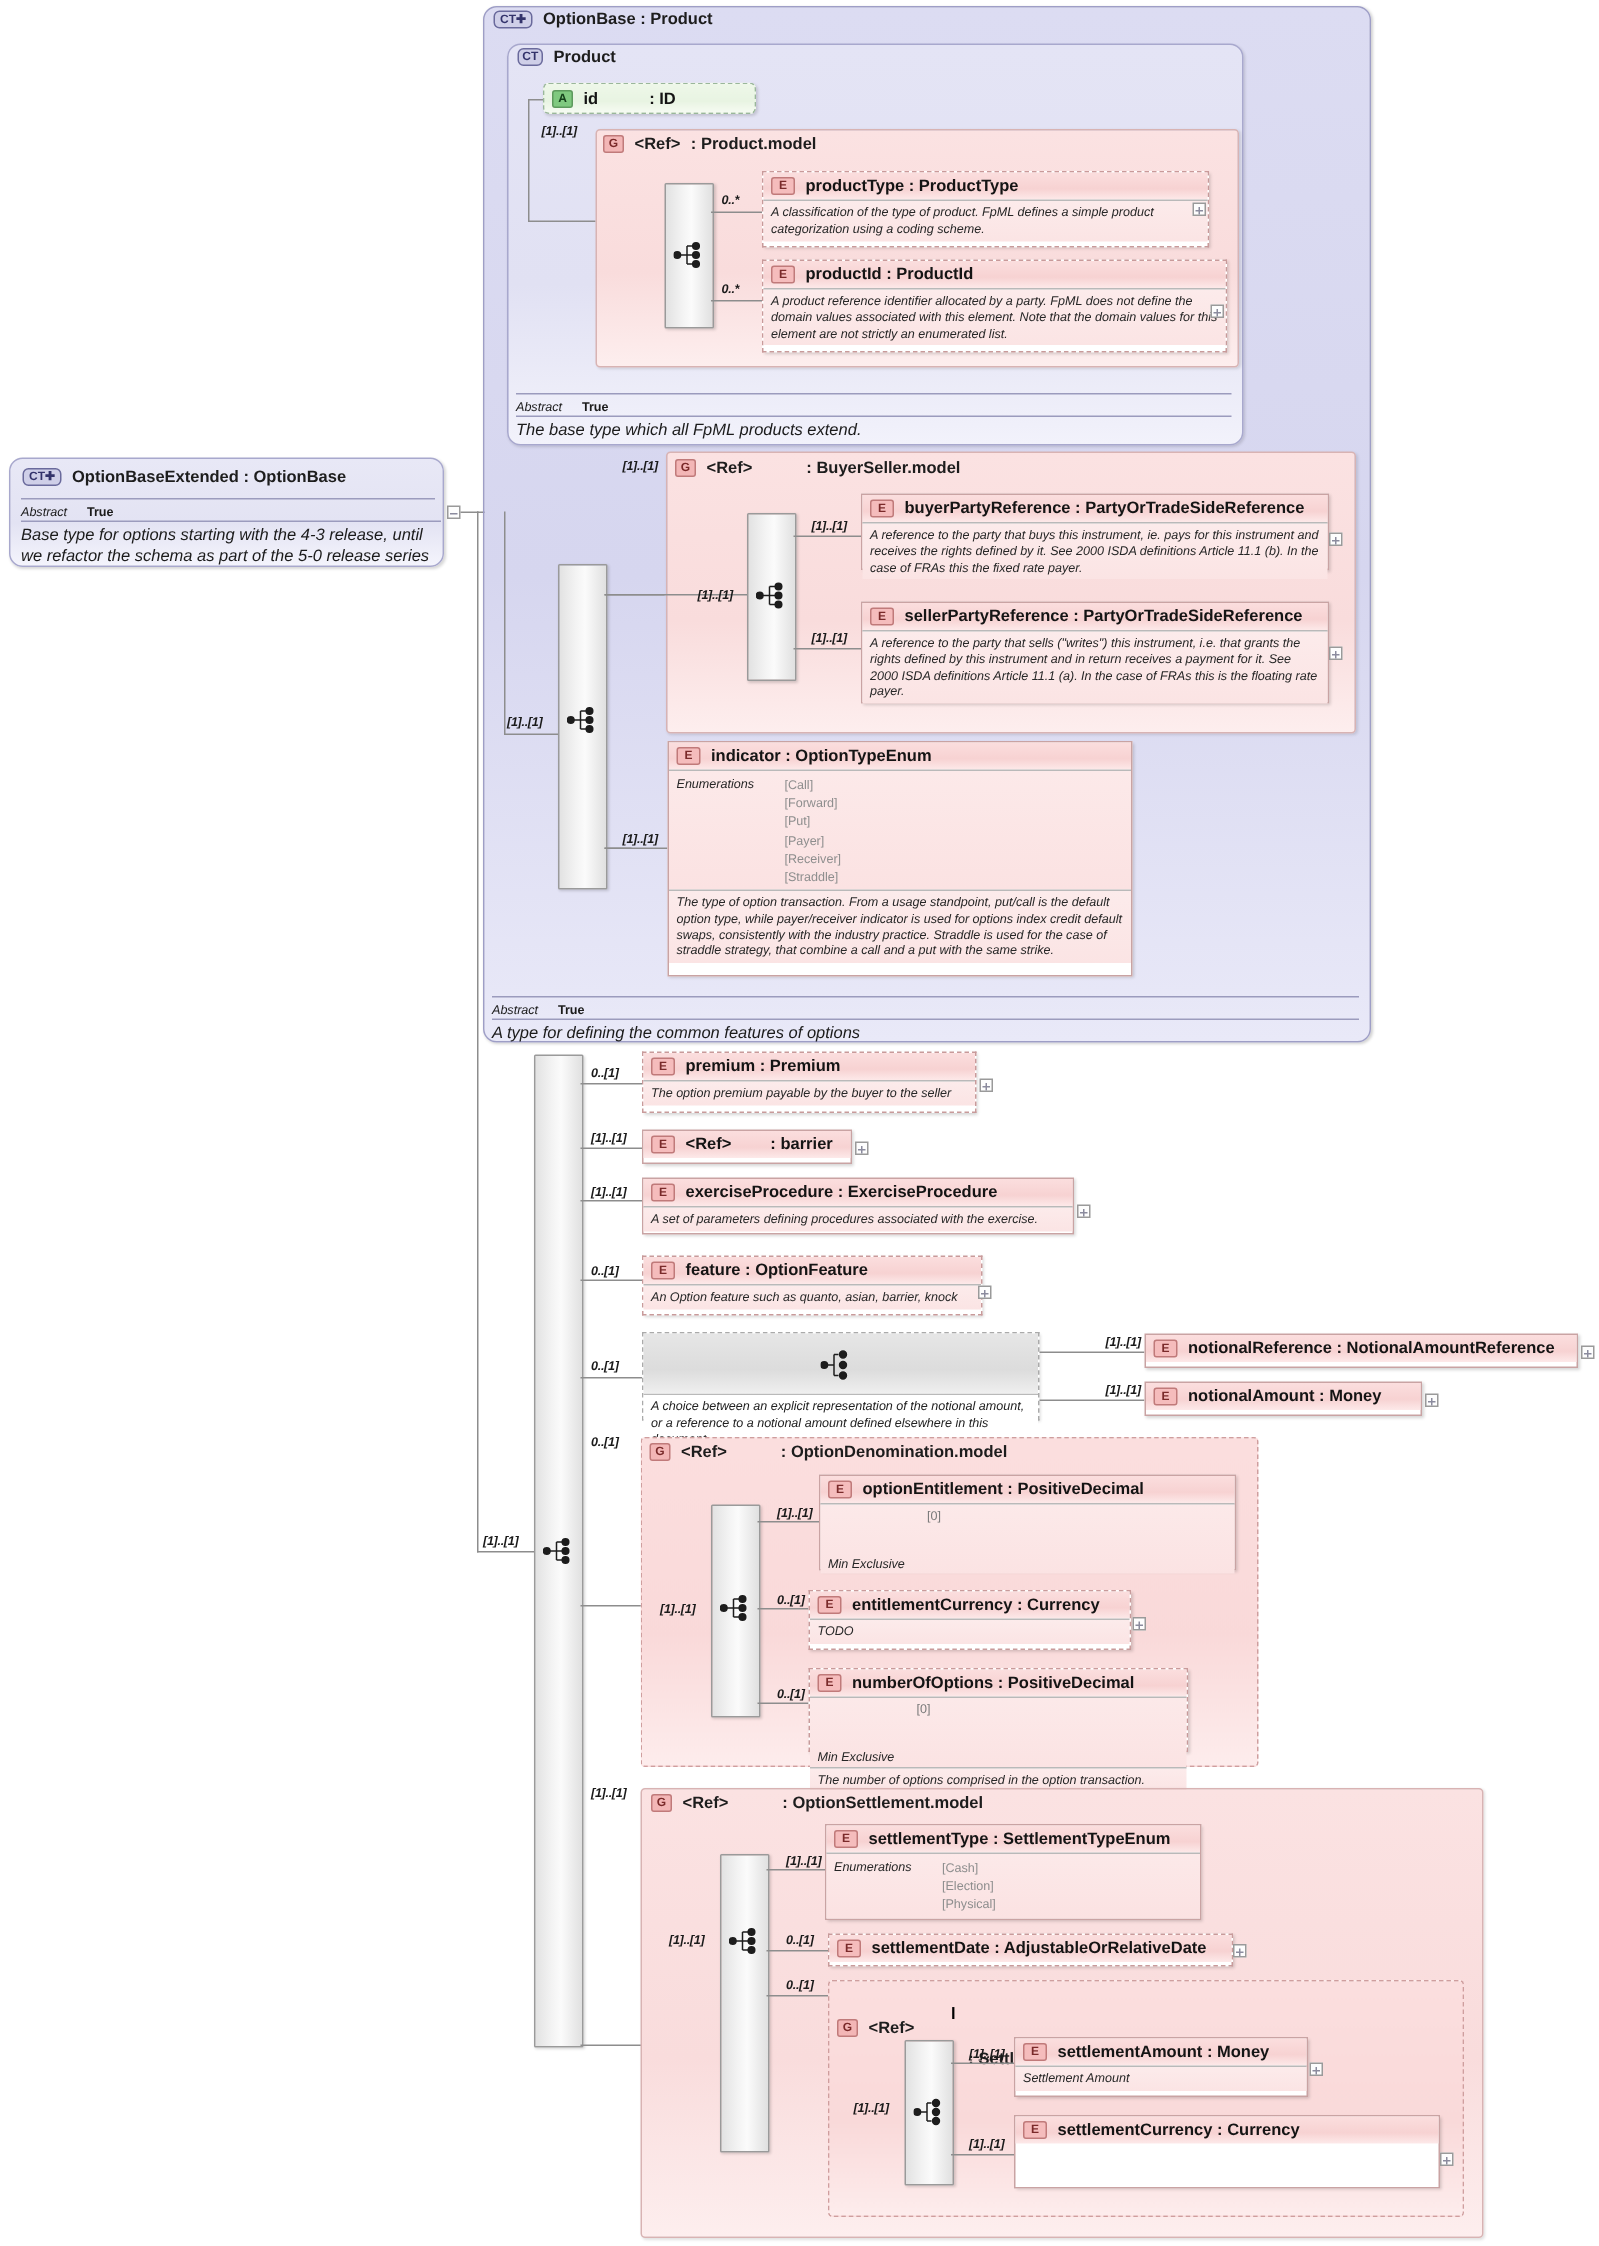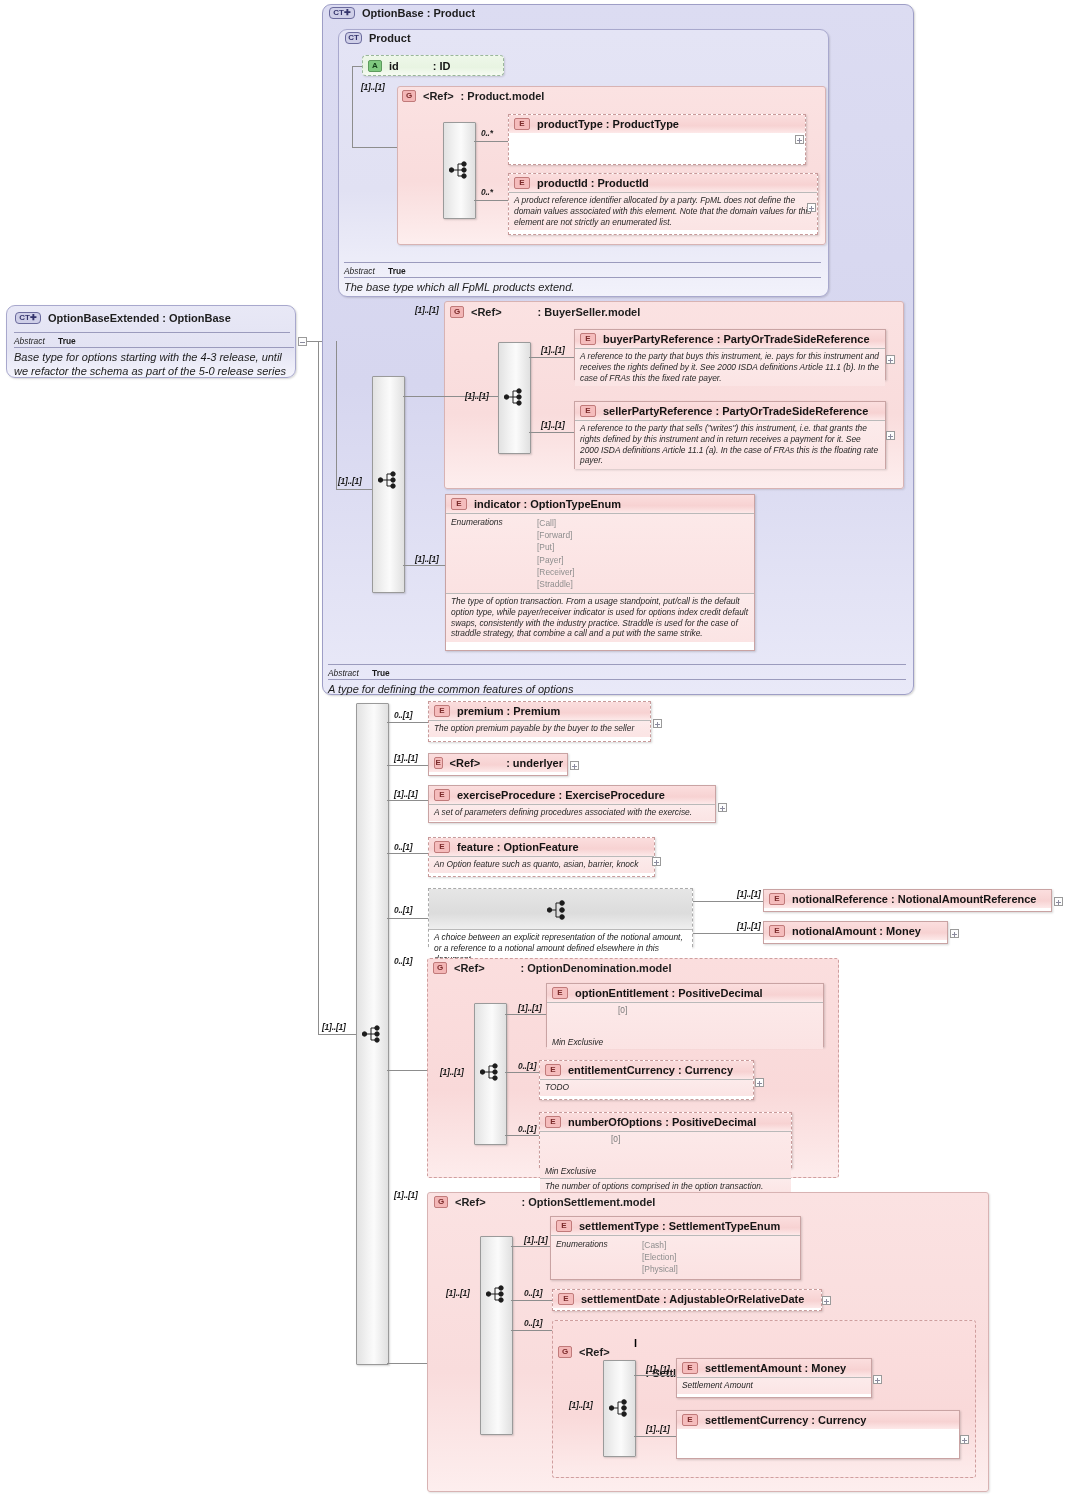--- a/index.html
+++ b/index.html
@@ -54,21 +54,21 @@
   .ebox .ename{margin-left:7px;font-size:11px;font-weight:bold;color:#141414;}
   .ebox .doc{border-top:1px solid #b9b9b9;padding:2px 5px 3px 5px;
      font-size:8.4px;font-style:italic;color:#272727;line-height:1.28;
      background:linear-gradient(180deg,#fcebeb 0%,#fbe4e4 100%);}
   .ebox .facet{border-top:1px solid #b9b9b9;padding:2px 5px 2px 5px;
      font-size:8.4px;color:#272727;background:linear-gradient(180deg,#fce9e9 0%,#fbe3e3 100%);
      display:flex;}
   .ebox .facet .fl{font-style:italic;min-width:66px;margin-top:32px;}
   .ebox .facet .fv{color:#7a7a7a;}
   .enum-wrap{border-top:1px solid #b9b9b9;padding:3px 5px 3px 5px;display:flex;
-     background:linear-gradient(180deg,#fce9e9 0%,#fbe2e2 100%);gap:14px;}
+     background:linear-gradient(180deg,#fce9e9 0%,#fbe2e2 100%);}
   .enum-wrap .el{font-size:8.4px;font-style:italic;color:#262626;min-width:72px;}
   .enum-wrap .ev{font-size:8.4px;color:#8e8e8e;line-height:1.45;}
 
   
   .abox{position:absolute;border:1px dashed #9ab79a;border-radius:4px;
     background:linear-gradient(180deg,#eef7e9 0%,#e8f4e2 60%,#f6fbf2 100%);
     box-shadow:1px 1px 2px rgba(0,0,0,.14);display:flex;align-items:center;
     padding-left:5px;box-sizing:border-box;}
   .abox .an{margin-left:7px;font-size:11px;font-weight:bold;color:#141414;}
 
@@ -195,20 +195,21 @@
   <div class="ln lnh" style="left:474px;top:141px;width:34px;"></div>
   <div class="ln lnh" style="left:474px;top:200px;width:34px;"></div>
   <span class="card" style="left:481px;top:128px;">0..*</span>
   <span class="card" style="left:481px;top:187px;">0..*</span>
 
   <div class="ebox dashed" style="left:508px;top:114px;width:298px;height:51px;">
     <div class="row-title">
       <span class="badge badge-e">E</span>
       <span class="ename">productType : ProductType</span>
     </div>
+    <div class="doc">A classification of the type of product. FpML defines a simple product categorization using a coding scheme.</div>
   </div>
   <div class="plus" style="left:795px;top:135px;"></div>
 
   <div class="ebox dashed" style="left:508px;top:173px;width:310px;height:62px;">
     <div class="row-title">
       <span class="badge badge-e">E</span>
       <span class="ename">productId : ProductId</span>
     </div>
     <div class="doc">A product reference identifier allocated by a party. FpML does not define the domain values associated with this element. Note that the domain values for this element are not strictly an enumerated list.</div>
   </div>
@@ -335,21 +336,21 @@
     <div class="doc">The option premium payable by the buyer to the seller</div>
   </div>
   <div class="plus" style="left:653px;top:719px;"></div>
 
   <div class="ln lnh" style="left:387px;top:765px;width:41px;"></div>
   <span class="card" style="left:394px;top:753px;">[1]..[1]</span>
   <div class="ebox solid" style="left:428px;top:753px;width:140px;height:23px;">
     <div class="row-title">
       <span class="badge badge-e">E</span>
       <span class="ename">&lt;Ref&gt;</span>
-      <span class="ename" style="margin-left:26px;">: underlyer</span>
+      <span class="ename" style="margin-left:26px;">: barrier</span>
     </div>
   </div>
   <div class="plus" style="left:570px;top:761px;"></div>
 
   <div class="ln lnh" style="left:387px;top:800px;width:41px;"></div>
   <span class="card" style="left:394px;top:789px;">[1]..[1]</span>
   <div class="ebox solid" style="left:428px;top:785px;width:288px;height:38px;">
     <div class="row-title">
       <span class="badge badge-e">E</span>
       <span class="ename">exerciseProcedure : ExerciseProcedure</span>

